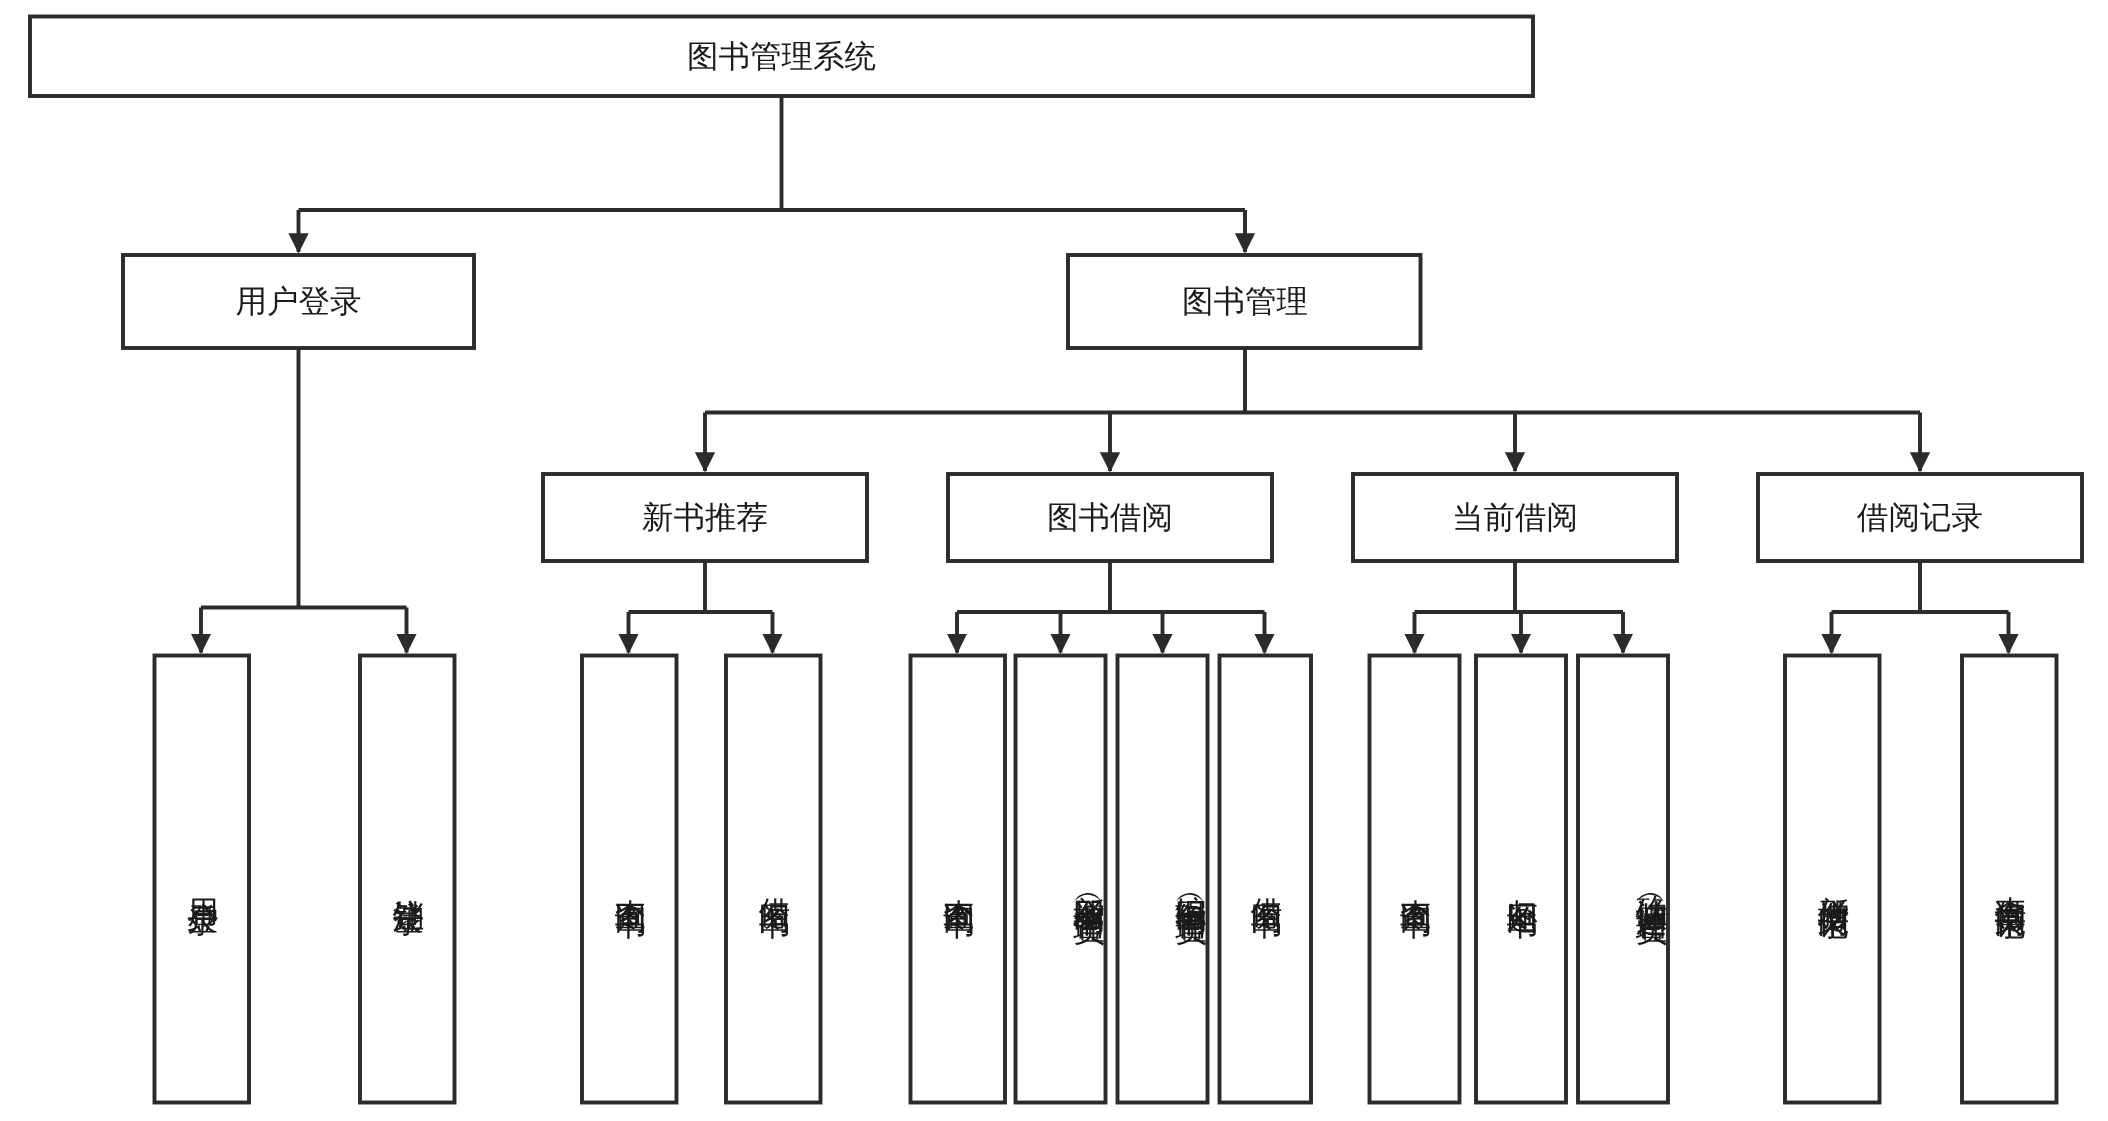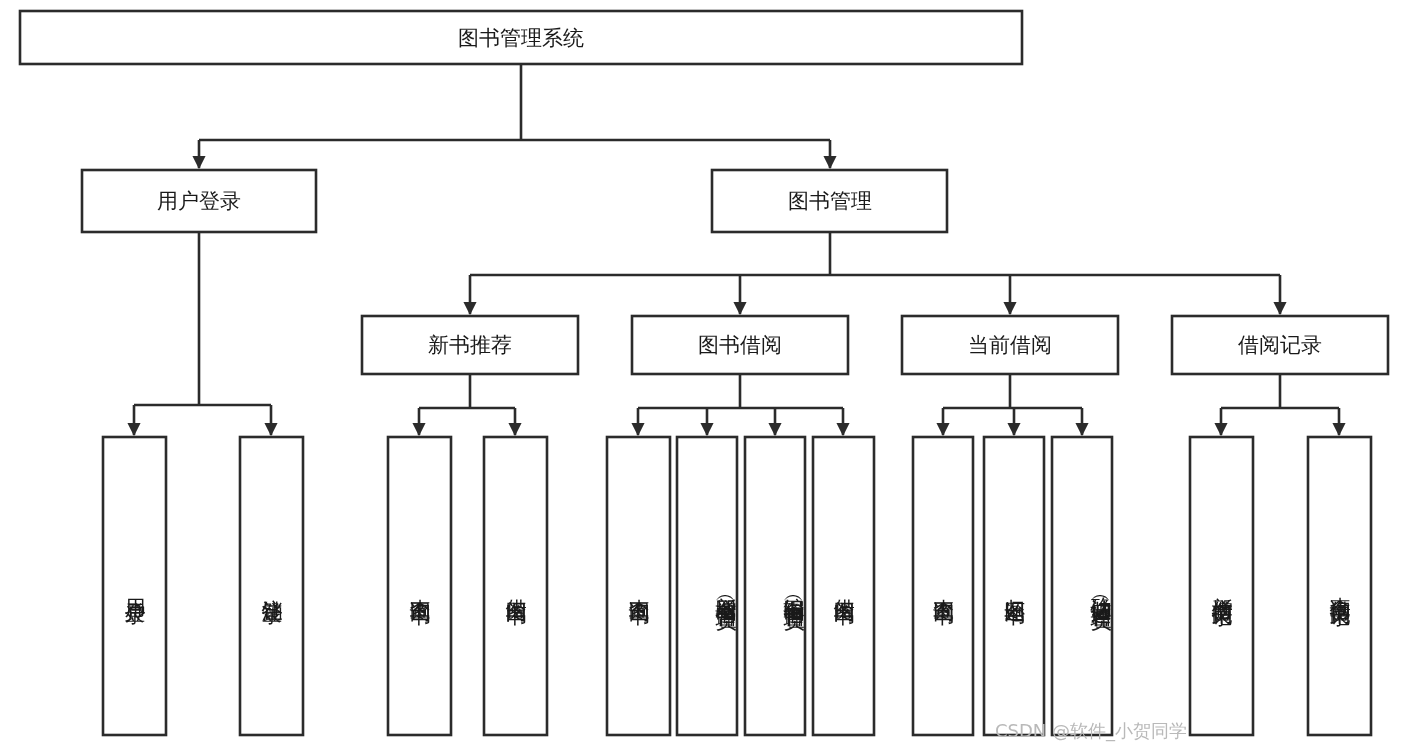--- a/index.html
+++ b/index.html
@@ -192,14 +192,13 @@
   <div class="vlabel" style="left:745px; top:443px; width:60px; height:292px;">编辑图书（管理员）</div>
   <div class="vlabel center" style="left:813px; top:437px; width:61px; height:298px;">借阅图书</div>
 
   <div class="vlabel center" style="left:913px; top:437px; width:60px; height:298px;">查询图书</div>
   <div class="vlabel center" style="left:984px; top:437px; width:60px; height:298px;">归还图书</div>
   <div class="vlabel" style="left:1052px; top:443px; width:60px; height:292px;">确认归还（管理员）</div>
 
   <div class="vlabel center" style="left:1190px; top:437px; width:63px; height:298px;">新增借阅记录</div>
   <div class="vlabel center" style="left:1308px; top:437px; width:63px; height:298px;">查询借阅记录</div>
 
-  <div class="watermark">CSDN @软件_小贺同学</div>
 </div>
 
 </body></html>

